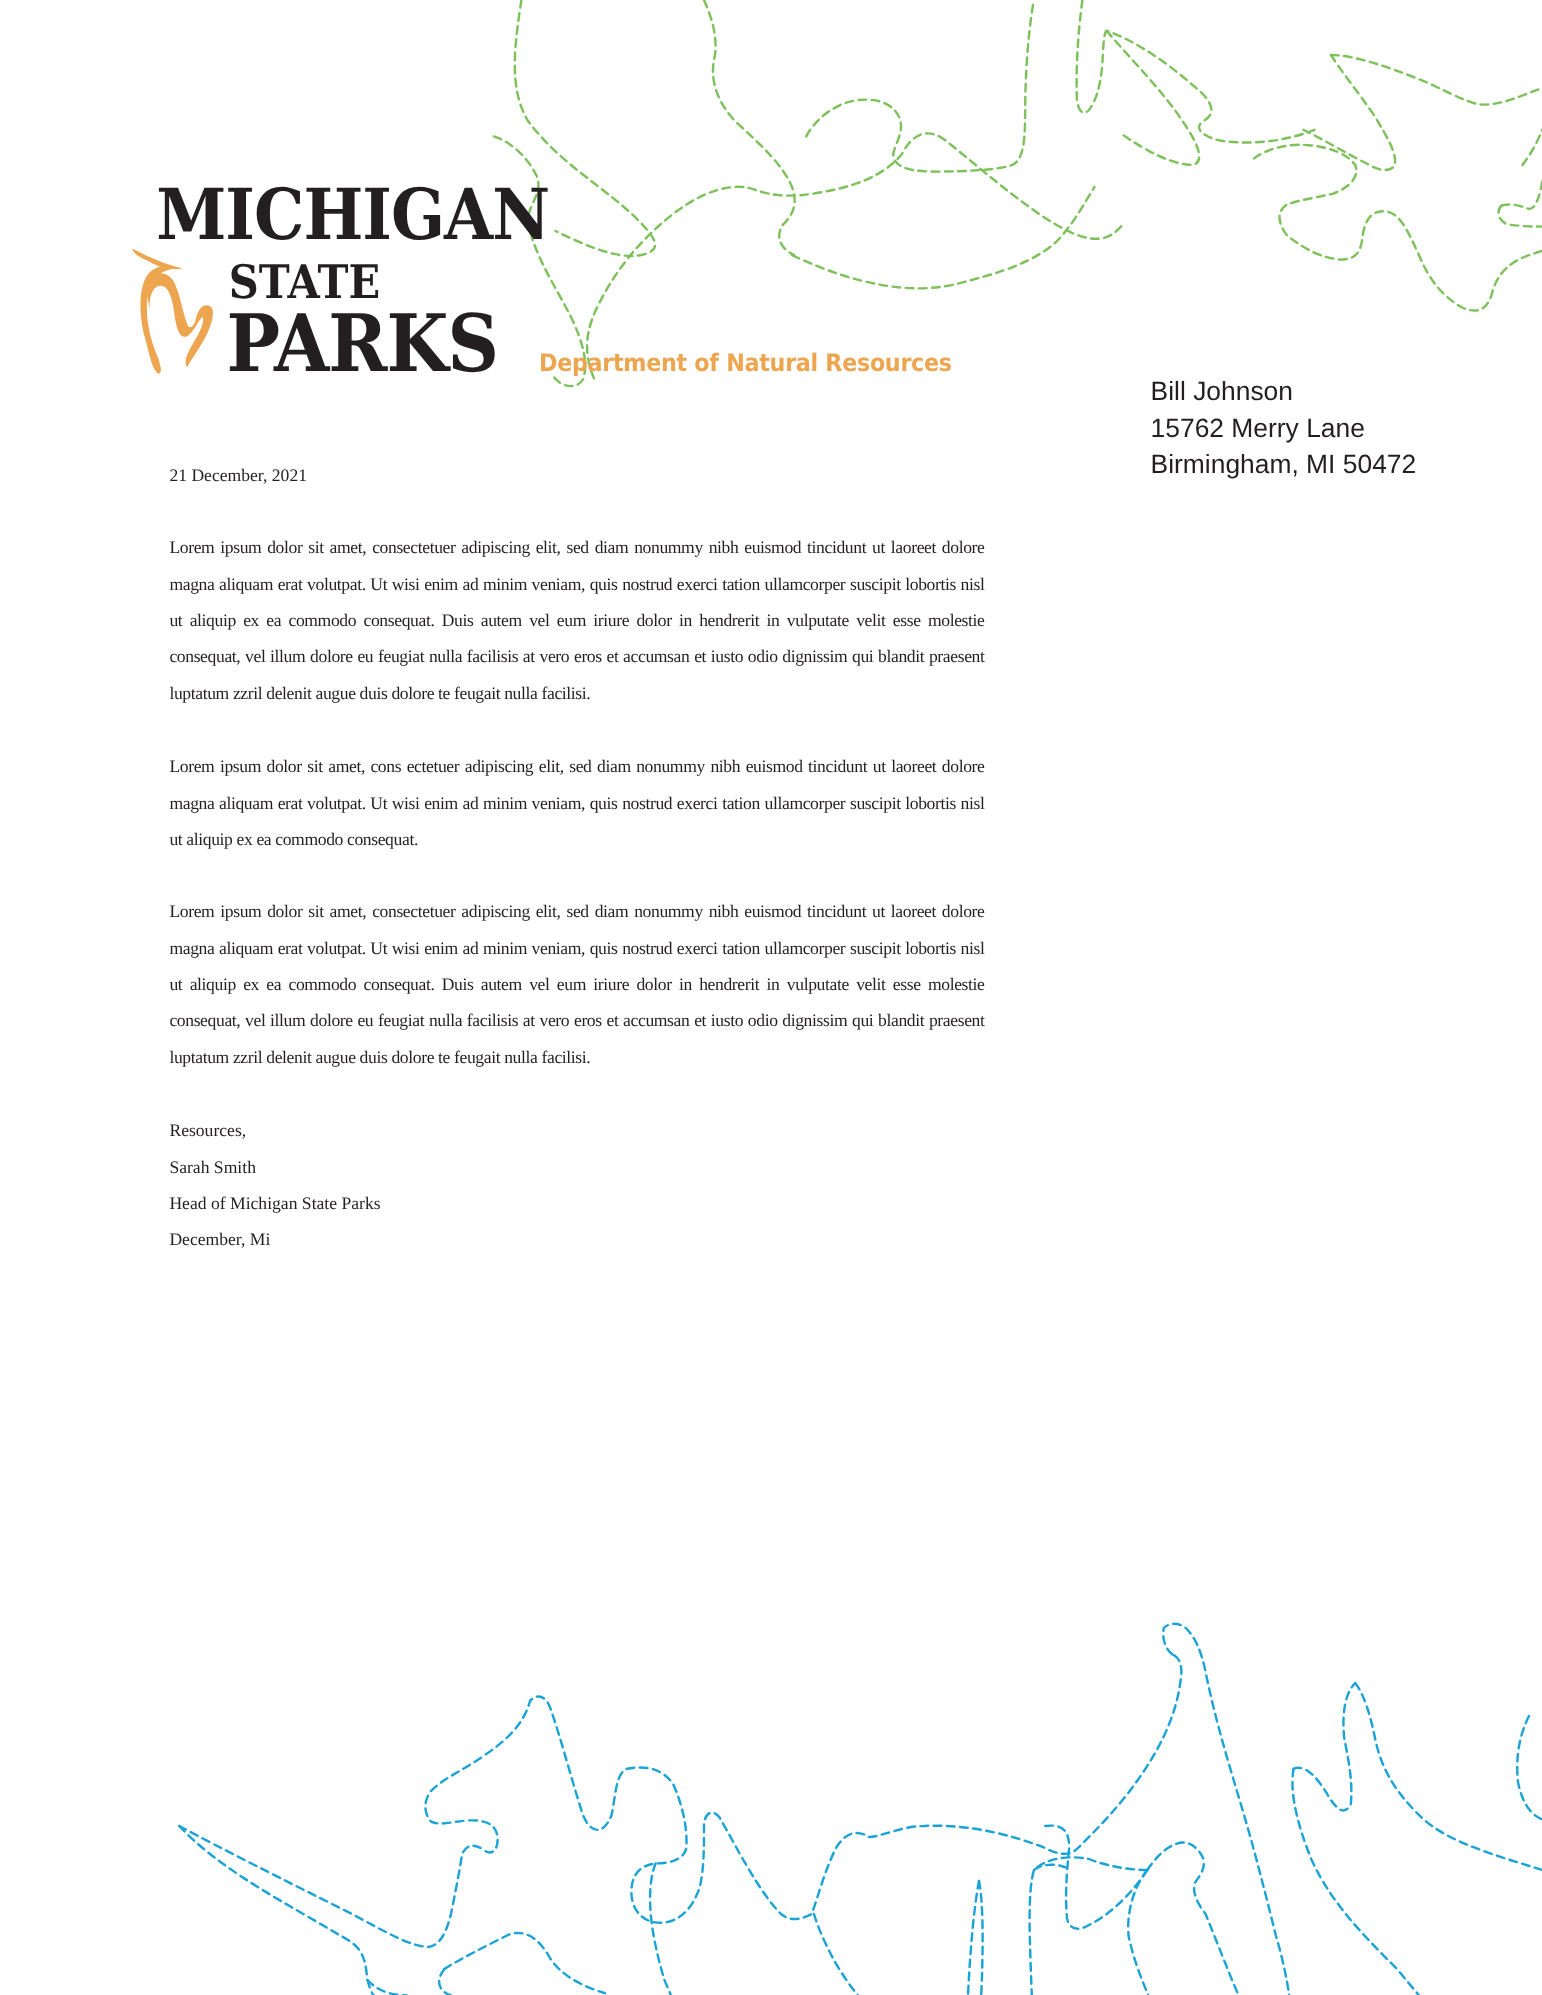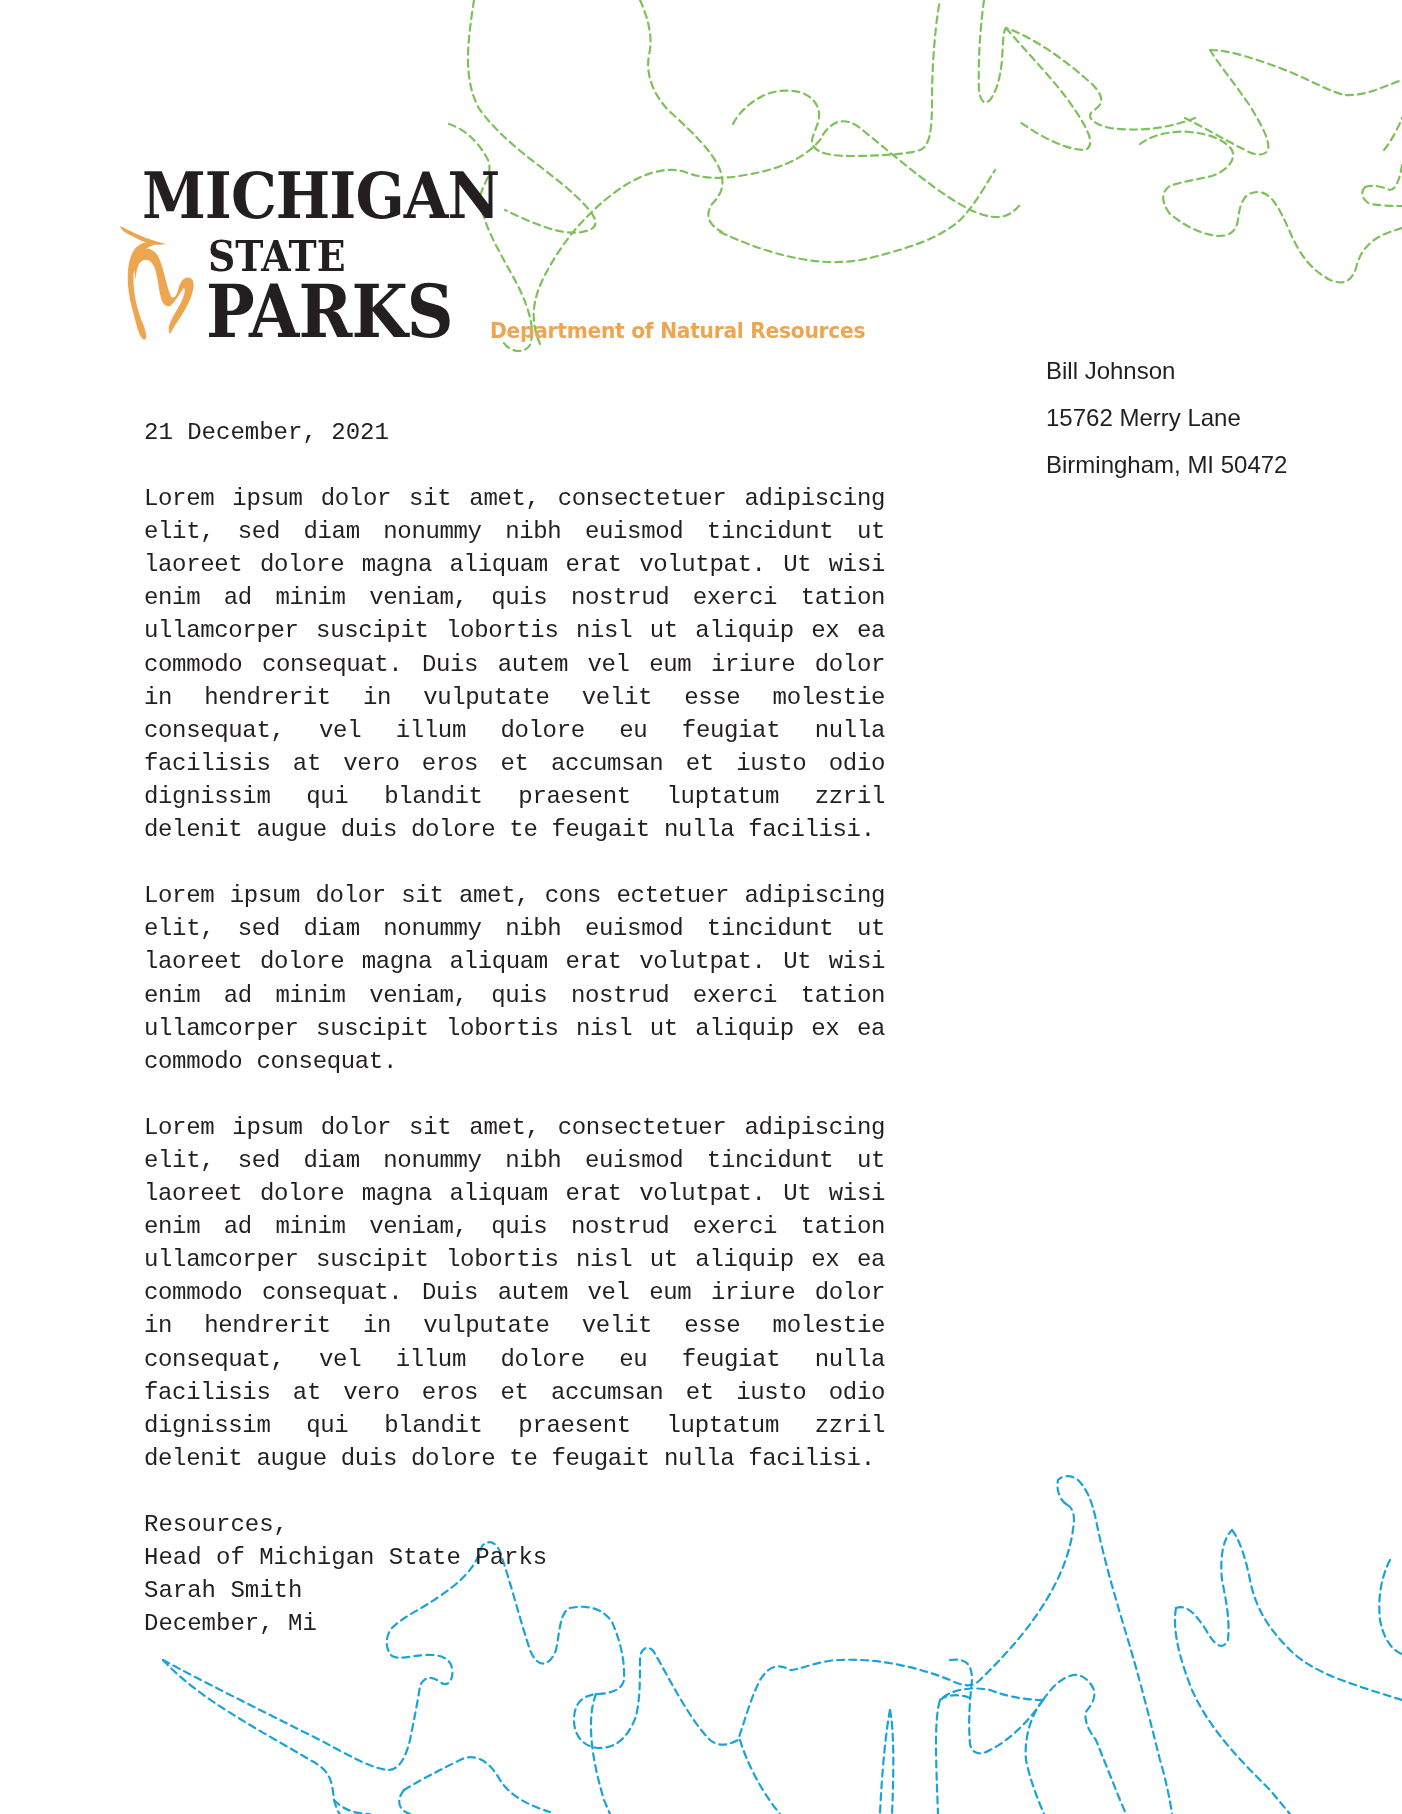--- a/index.html
+++ b/index.html
@@ -85,29 +85,29 @@
   }
 
   .address {
     position: absolute;
     left: 1046px;
     top: 340px;
     font-size: 24px;
     line-height: 33px;
     font-family: "Liberation Sans", "DejaVu Sans", sans-serif;
   }
-  .address div { white-space: nowrap; margin-top: 14px; }
+  .address div { white-space: nowrap; }
 
   .letter {
     position: absolute;
-    left: 144px;
+    left: 154px;
     top: 416px;
     width: 741px;
-    font-family: Liberation Mono, monospace;
-    font-size: 24px;
+    font-family: Liberation Serif, serif;
+    font-size: 16px;
     line-height: 33.1px;
   }
   .date {
     margin: 0 0 33px 0;
     white-space: nowrap;
   }
   .para {
     margin: 0 0 33.1px 0;
     text-align: justify;
     letter-spacing: -0.35px;
@@ -174,17 +174,17 @@
   <div>Birmingham, MI 50472</div>
 </div>
 
 <div class="letter">
   <div class="date">21 December, 2021</div>
   <p class="para">Lorem ipsum dolor sit amet, consectetuer adipiscing elit, sed diam nonummy nibh euismod tincidunt ut laoreet dolore magna aliquam erat volutpat. Ut wisi enim ad minim veniam, quis nostrud exerci tation ullamcorper suscipit lobortis nisl ut aliquip ex ea commodo consequat. Duis autem vel eum iriure dolor in hendrerit in vulputate velit esse molestie consequat, vel illum dolore eu feugiat nulla facilisis at vero eros et accumsan et iusto odio dignissim qui blandit praesent luptatum zzril delenit augue duis dolore te feugait nulla facilisi.</p>
   <p class="para">Lorem ipsum dolor sit amet, cons ectetuer adipiscing elit, sed diam nonummy nibh euismod tincidunt ut laoreet dolore magna aliquam erat volutpat. Ut wisi enim ad minim veniam, quis nostrud exerci tation ullamcorper suscipit lobortis nisl ut aliquip ex ea commodo consequat.</p>
   <p class="para">Lorem ipsum dolor sit amet, consectetuer adipiscing elit, sed diam nonummy nibh euismod tincidunt ut laoreet dolore magna aliquam erat volutpat. Ut wisi enim ad minim veniam, quis nostrud exerci tation ullamcorper suscipit lobortis nisl ut aliquip ex ea commodo consequat. Duis autem vel eum iriure dolor in hendrerit in vulputate velit esse molestie consequat, vel illum dolore eu feugiat nulla facilisis at vero eros et accumsan et iusto odio dignissim qui blandit praesent luptatum zzril delenit augue duis dolore te feugait nulla facilisi.</p>
   <div class="closing">
     <div>Resources,</div>
+    <div>Sarah Smith</div>
     <div>Head of Michigan State Parks</div>
-    <div>Sarah Smith</div>
     <div>December, Mi</div>
   </div>
 </div>
 
 </body></html>

